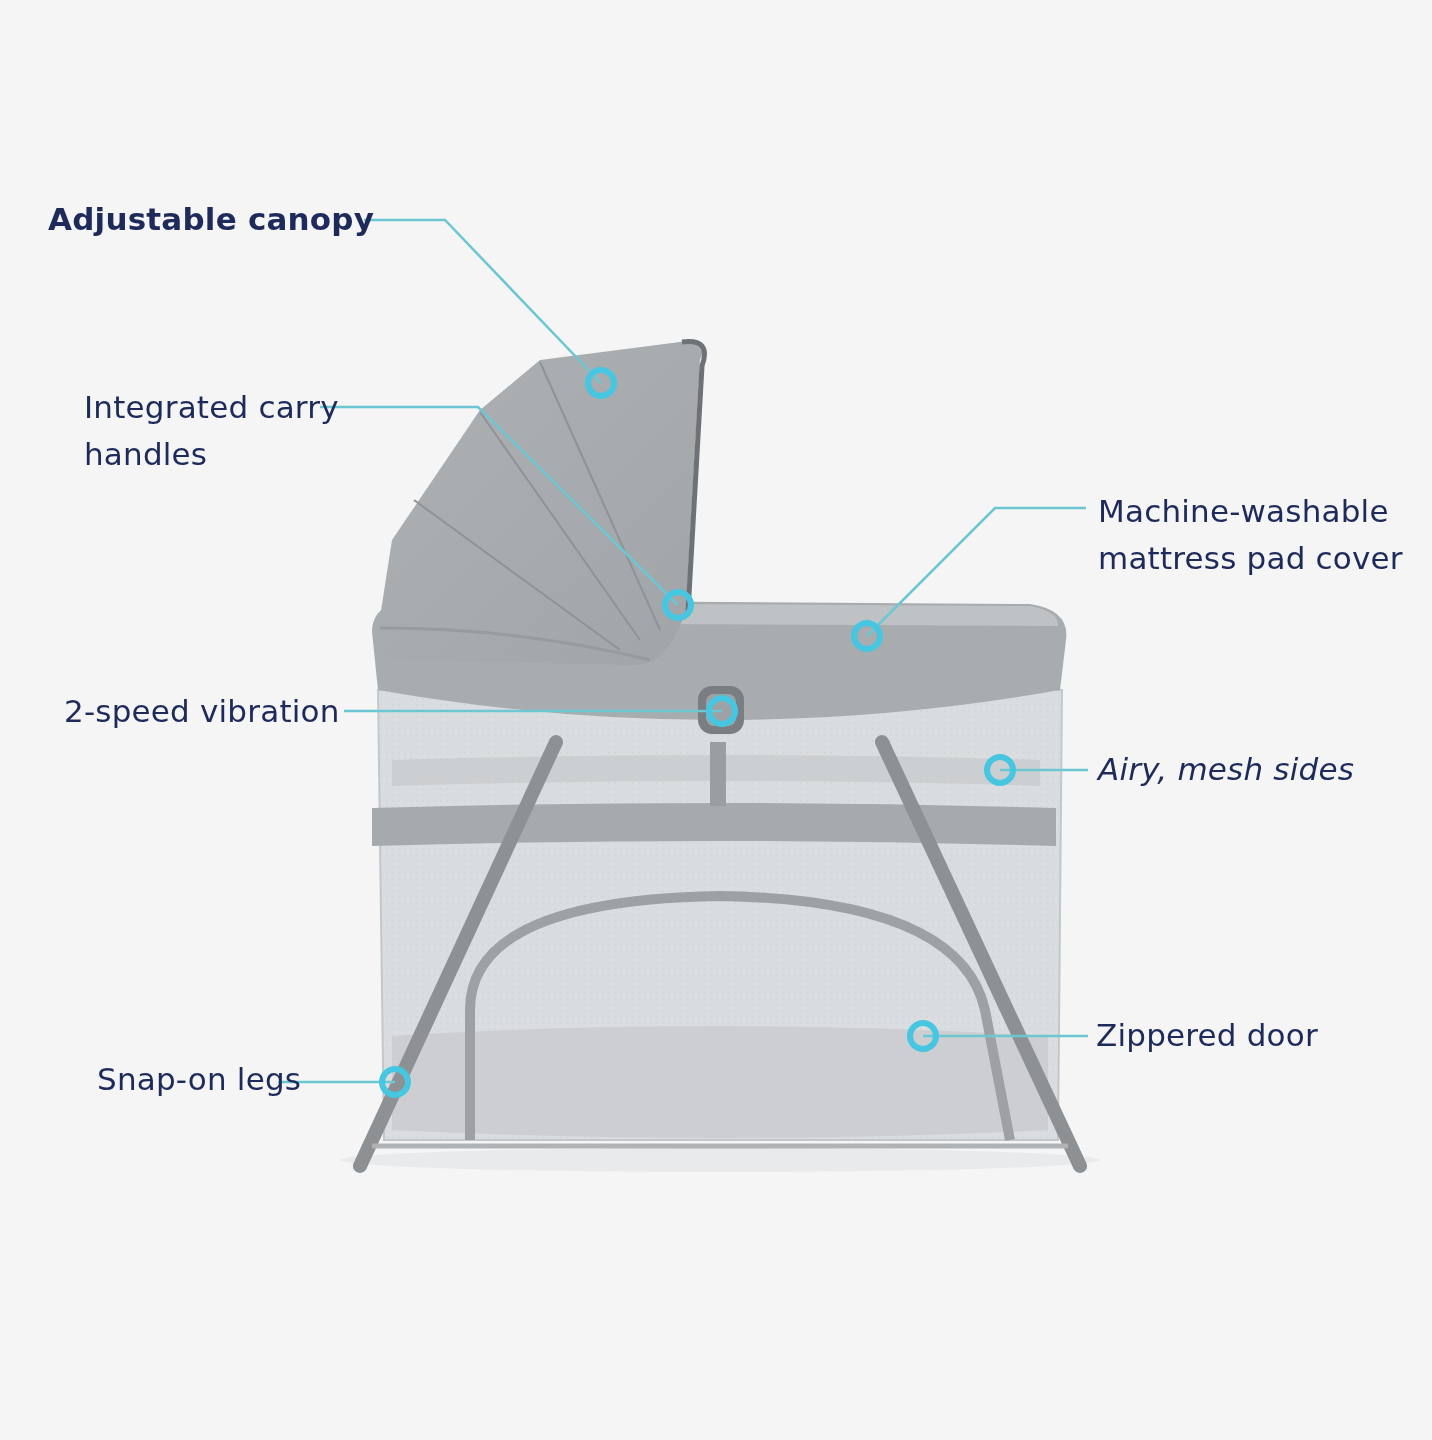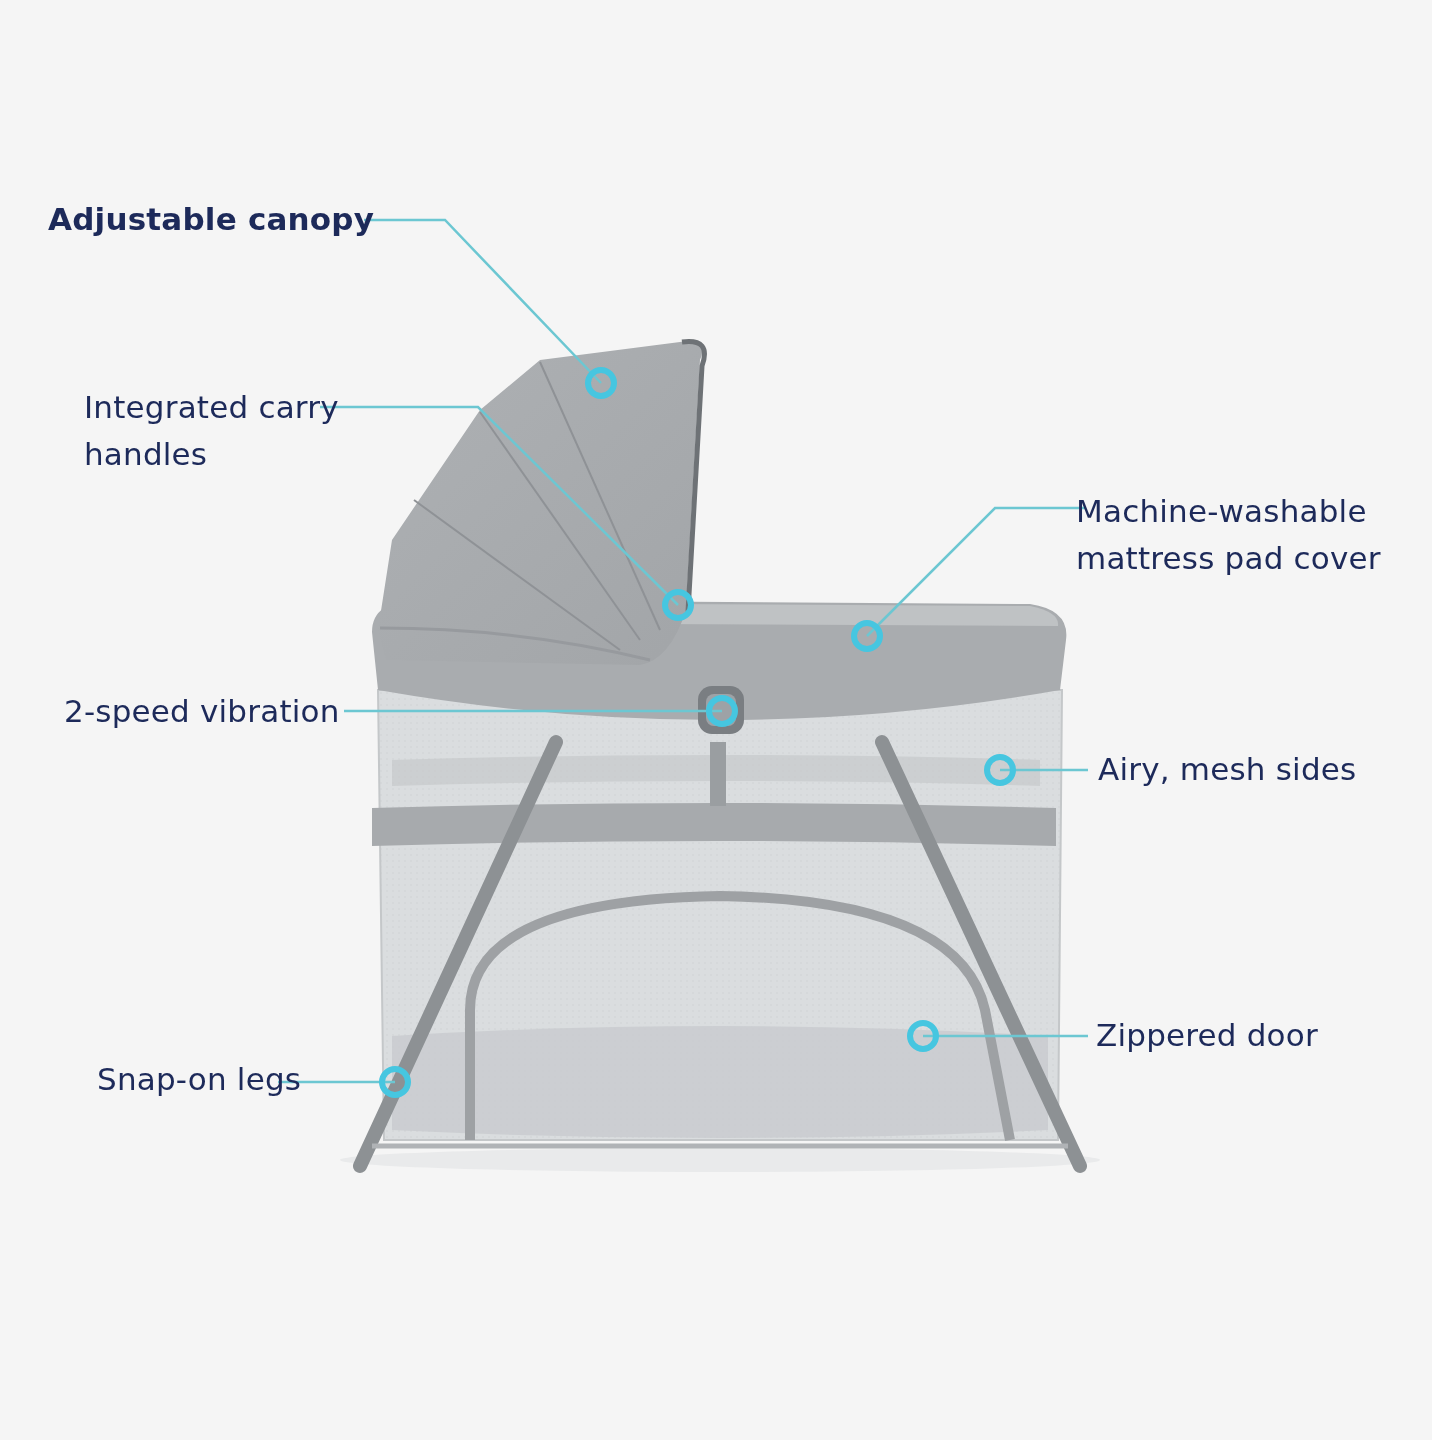--- a/index.html
+++ b/index.html
@@ -73,20 +73,20 @@
         <circle cx="923" cy="1036" r="13" fill="none" stroke="#46c6e0" stroke-width="6"></circle>
         <polyline points="278,1082 395,1082" fill="none" stroke="#6cc7d2" stroke-width="2.5"></polyline>
         <circle cx="395" cy="1082" r="13" fill="none" stroke="#46c6e0" stroke-width="6"></circle>
       </g>
   </svg>
 
   <div id="labels">
       <div class="label" style="left: 48px; top: 196px; font-weight: bold;">Adjustable canopy</div>
       <div class="label" style="left: 64px; top: 384px; margin-left: 20px;">Integrated carry
 handles</div>
-      <div class="label" style="left: 1076px; top: 488px;">Machine-washable
+      <div class="label" style="left: 1098px; top: 488px;">Machine-washable
 mattress pad cover</div>
       <div class="label" style="left: 48px; top: 688px; margin-left: 16px;">2-speed vibration</div>
-      <div class="label" style="left: 1098px; top: 746px;">Airy, mesh sides</div>
+      <div class="label" style="left: 1098px; top: 746px; font-style: italic;">Airy, mesh sides</div>
       <div class="label" style="left: 1096px; top: 1012px;">Zippered door</div>
       <div class="label" style="left: 54px; top: 1056px; margin-left: 43px;">Snap-on legs</div>
     </div>
 </div>
 
 </body></html>

